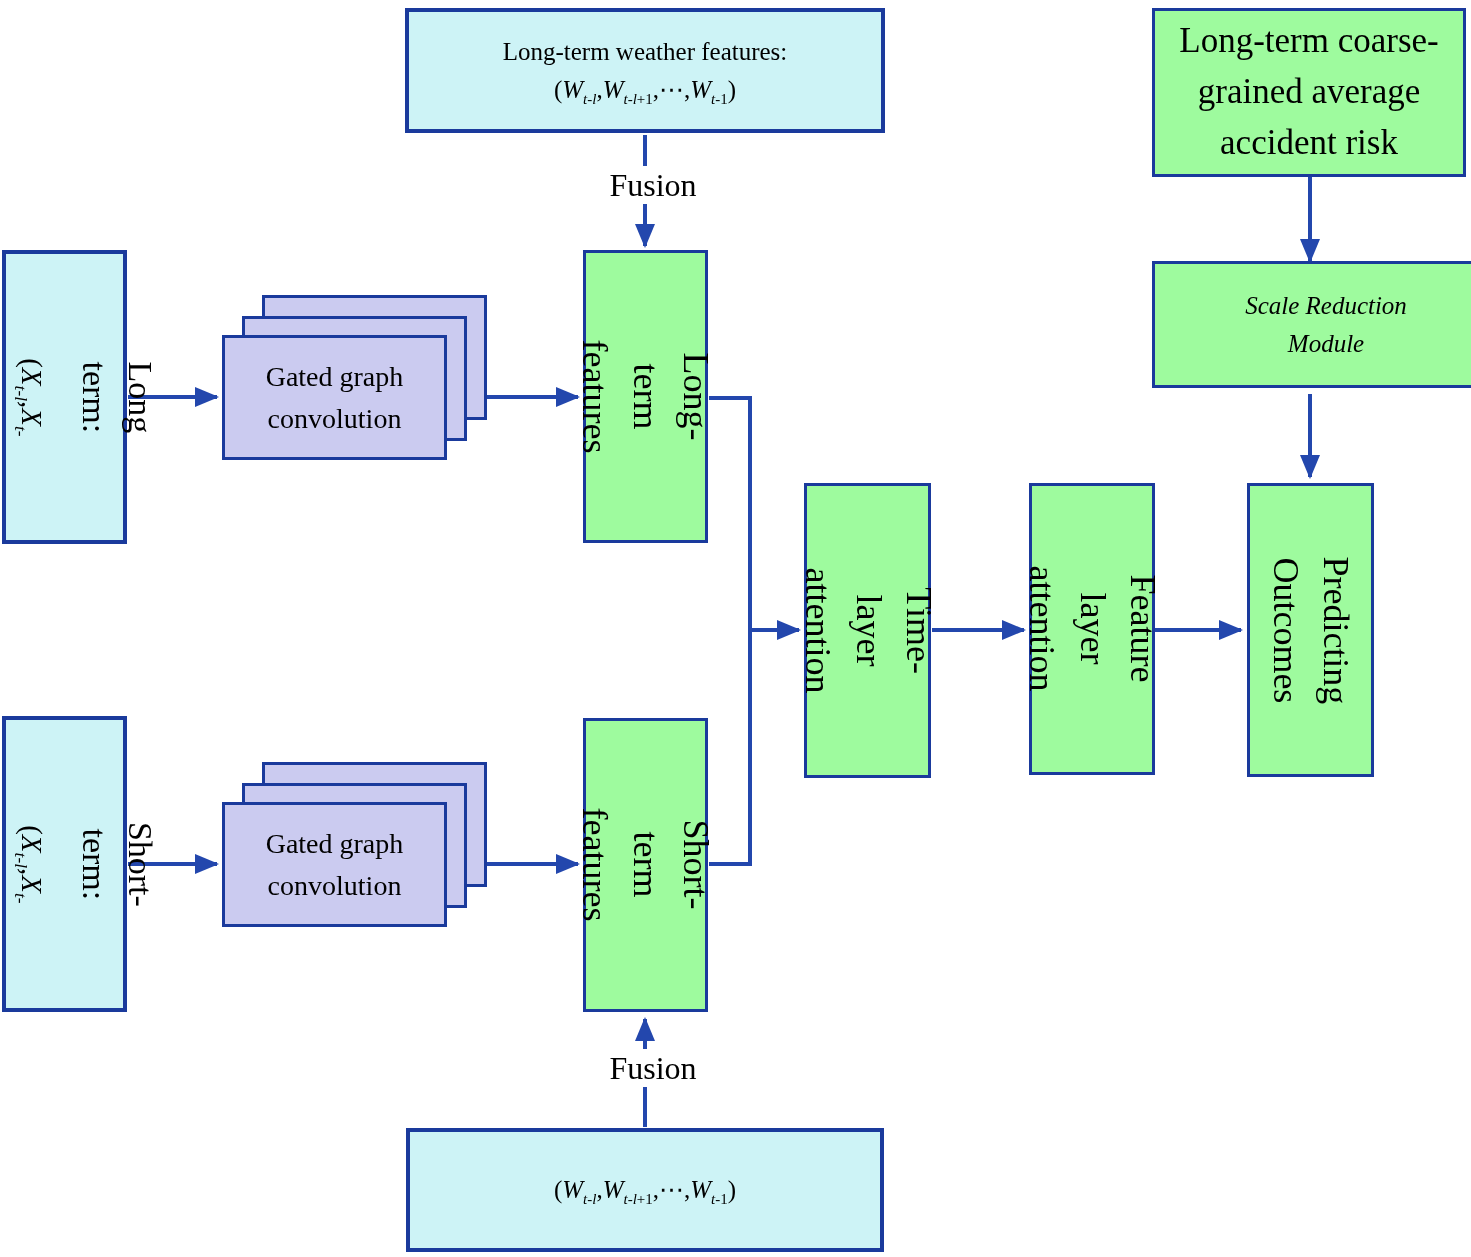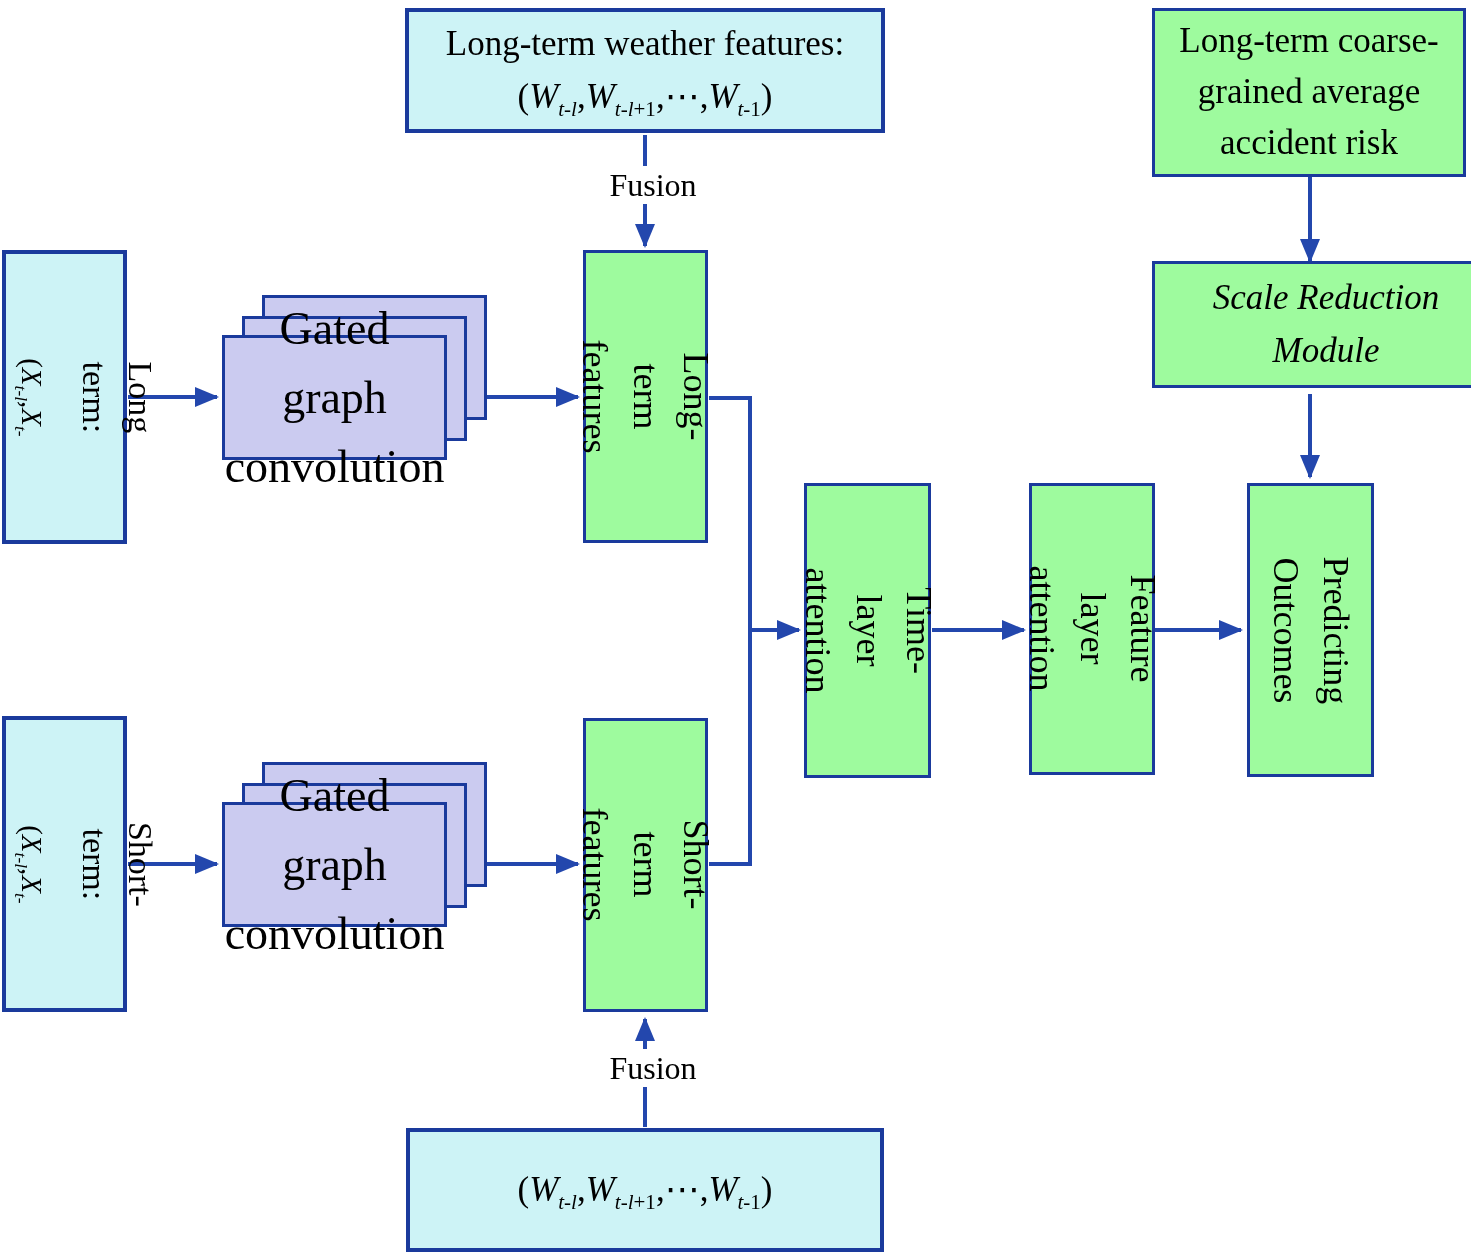--- a/index.html
+++ b/index.html
@@ -12,23 +12,23 @@
   .box{
     position:absolute;box-sizing:border-box;
     display:flex;align-items:center;justify-content:center;
     text-align:center;
   }
   .cyan{background:#CDF3F6;border:4px solid #1A3A9C;}
   .green{background:#9EFB9E;border:3px solid #1A3A9C;}
   .purple{background:#CBCBF0;border:3px solid #1A3A9C;}
   .pre{white-space:pre-line;}
   .vtext{transform:rotate(90deg);white-space:pre-line;text-align:center;}
-  .fz-h{font-size:35px;line-height:1.5;}
+  .fz-h{font-size:25px;line-height:1.5;}
   .fz-risk{font-size:35px;line-height:1.45;}
-  .fz-gated{font-size:46px;line-height:1.5;}
+  .fz-gated{font-size:28px;line-height:1.5;}
   .fz-feat{font-size:36px;line-height:1.4;}
   .fz-intitle{font-size:34px;line-height:1.35;}
   .fz-informula{font-size:29px;line-height:1.5;}
   .formula sub{font-size:0.6em;line-height:0;}
   .it{font-style:italic;}
   .fusion{
     position:absolute;background:#ffffff;font-size:32px;line-height:1.2;
     text-align:center;padding:0 8px;
   }
   .stack-layer{position:absolute;box-sizing:border-box;}

